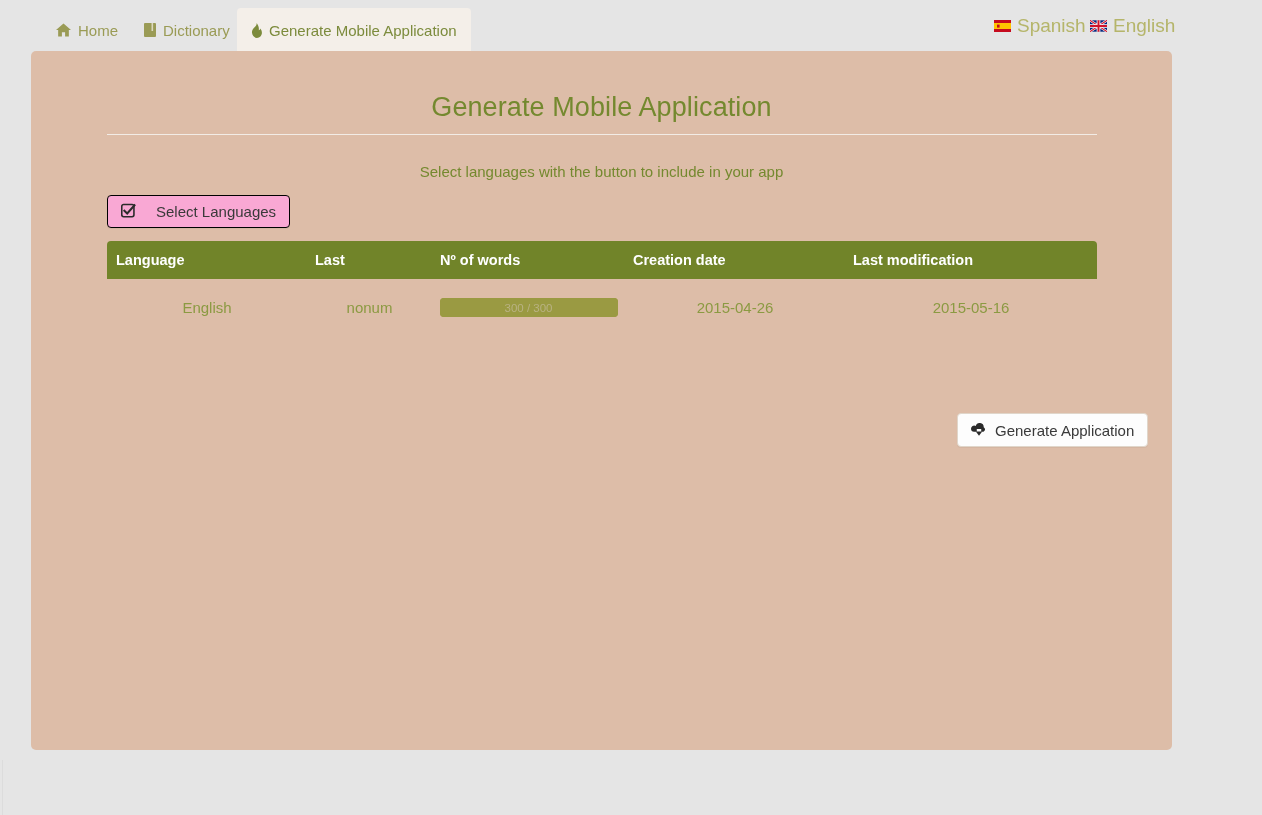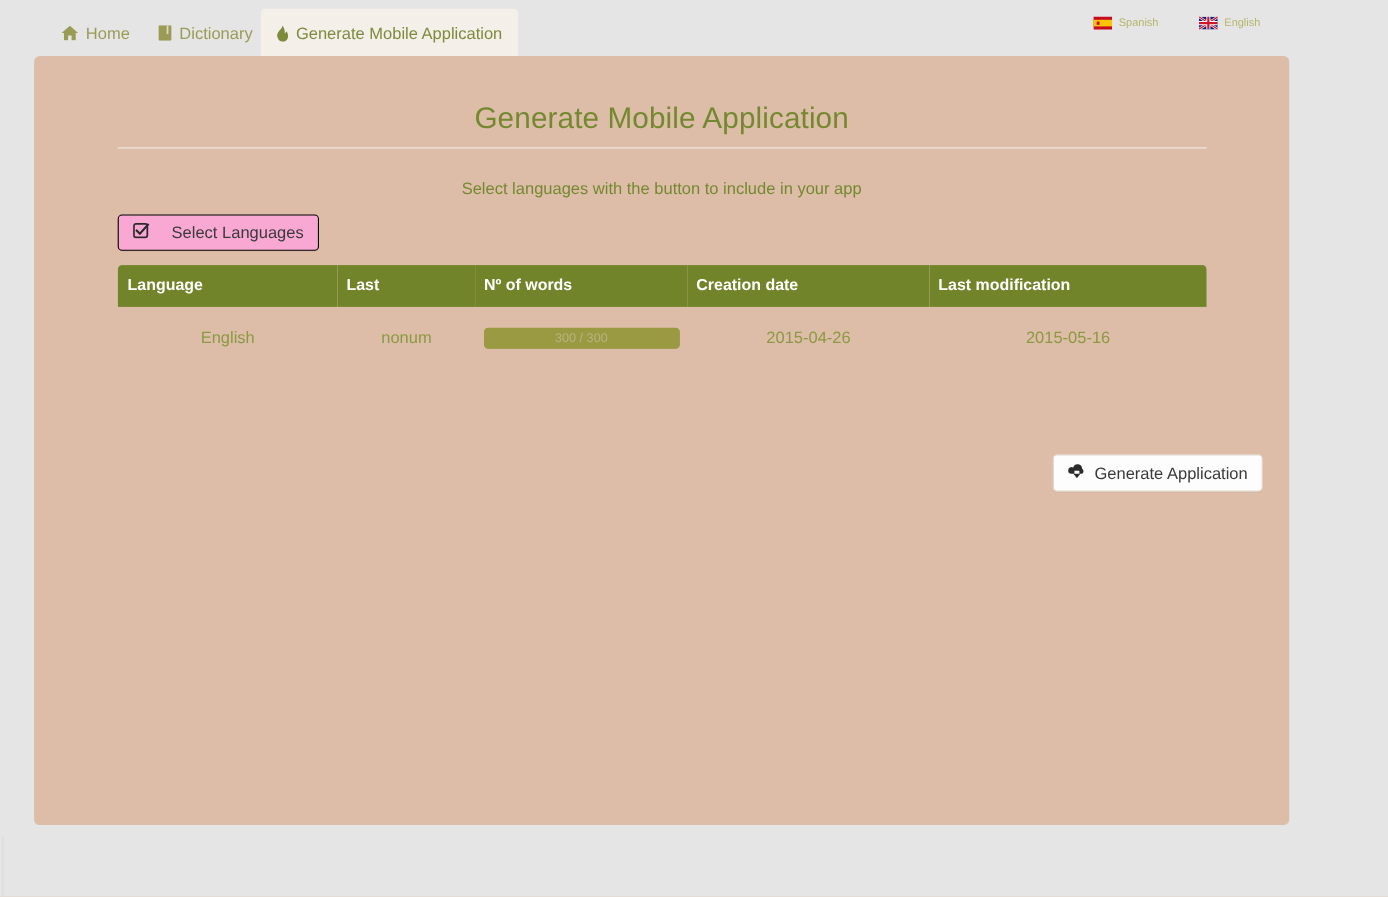--- a/index.html
+++ b/index.html
@@ -39,21 +39,21 @@
   .nav-tab .ico { display: inline-flex; align-items: center; }
   #tab-home { left: 42px; }
   #tab-dictionary { left: 130px; }
   #tab-generate { left: 237px; }
   #tab-addlang { left: 565px; }
 
   .lang-link {
     position: absolute;
     top: 15px;
     display: flex; align-items: center; gap: 6px;
-    font-size: 10px;
+    font-size: 19px;
     color: #b5b56a;
     cursor: pointer;
   }
   #lang-spanish { left: 994px; }
   #lang-english { left: 1090px; }
   .flag { width: 17px; height: 12px; display: inline-block; border-radius: 1px; }
   .flag svg { display: block; }
 
   
   #panel {

